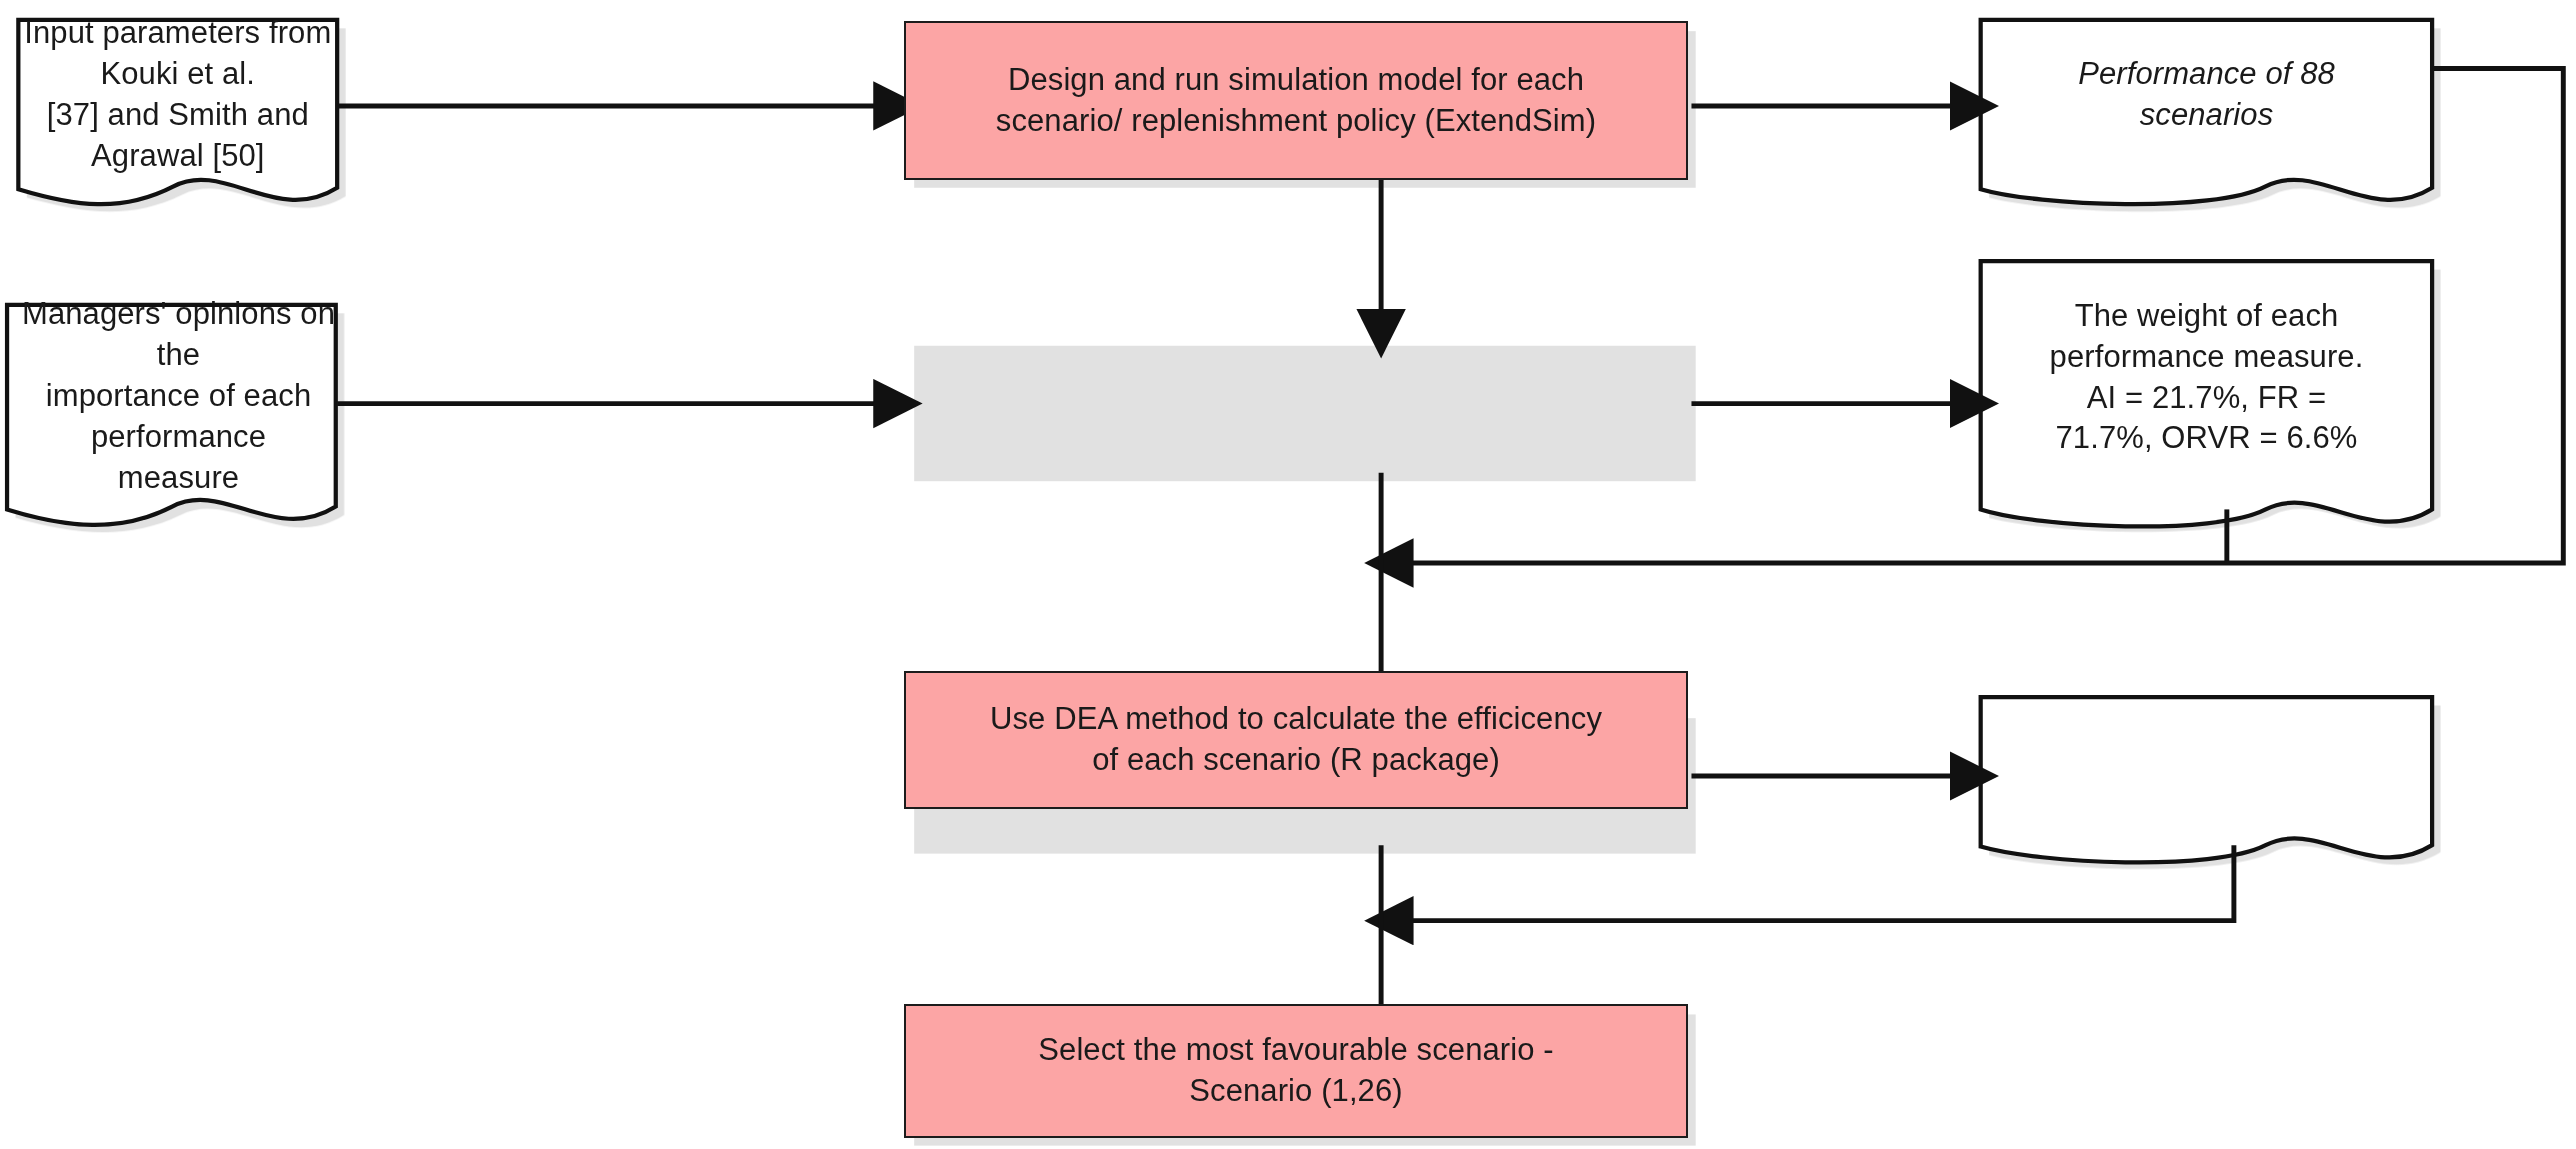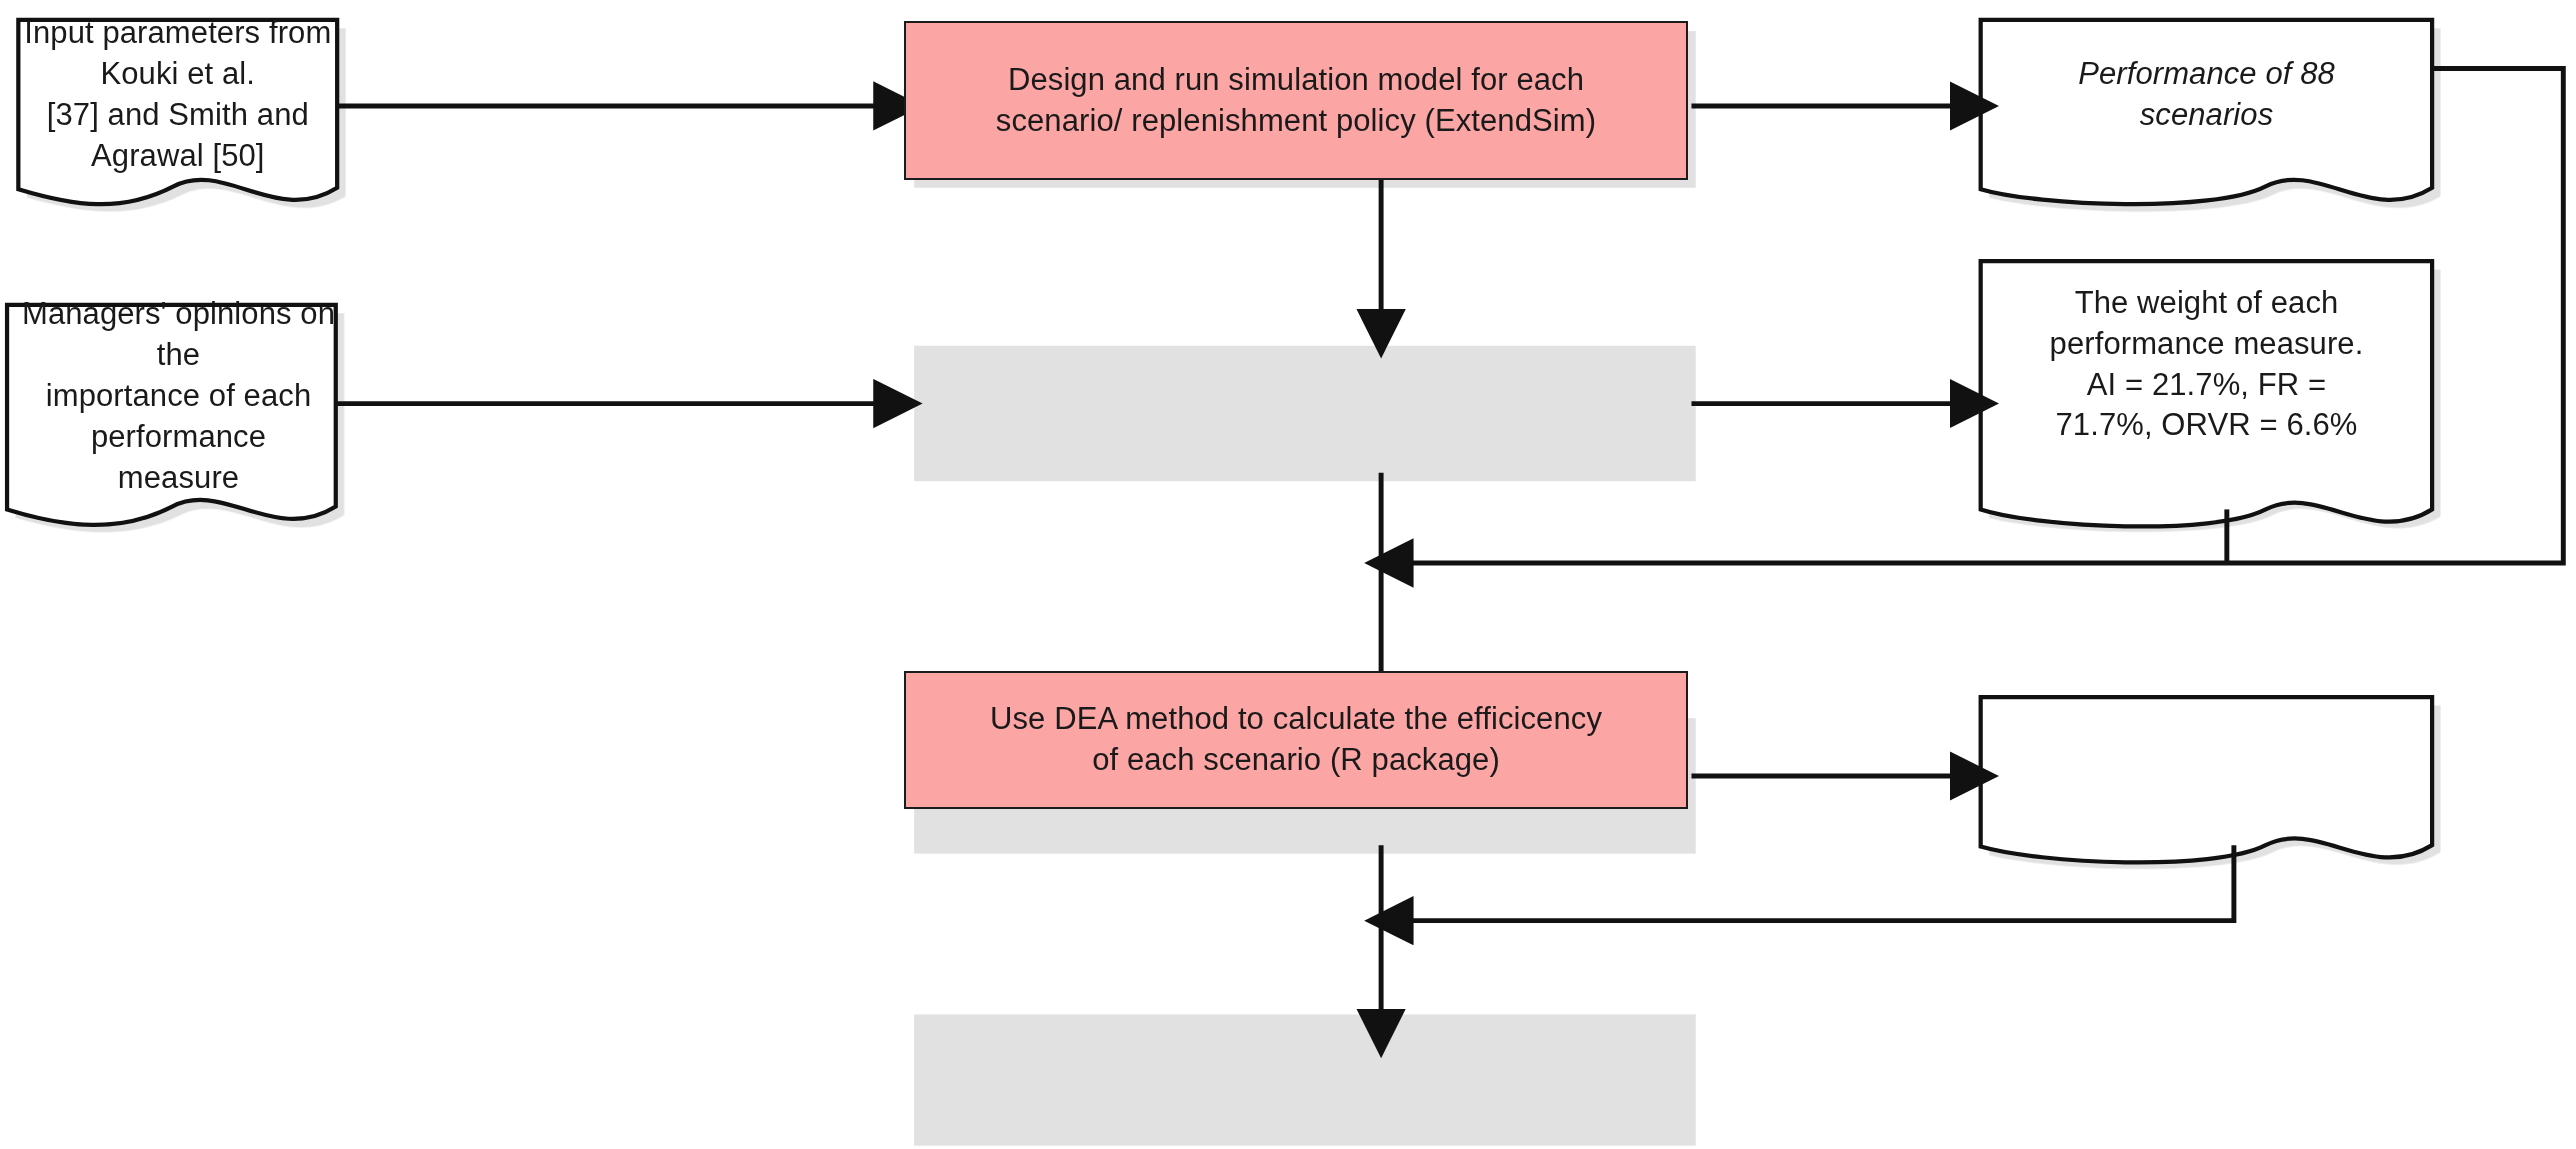--- a/index.html
+++ b/index.html
@@ -129,38 +129,42 @@
     <span class="label">Design and run simulation model for each
 scenario/ replenishment policy (ExtendSim)</span>
   </div>
 
 
   <div class="node process" style="left:904px; top:671px; width:784px; height:138px;">
     <span class="label">Use DEA method to calculate the efficicency
 of each scenario (R package)</span>
   </div>
 
+  <div class="node process" style="left:904px; top:1004px; width:784px; height:134px;">
+    <span class="label">Select the most favourable scenario -
+Scenario (1,26)</span>
+  </div>
 
   <div class="node docnode" style="left:18.3px; top:20px; width:319px; height:150px;">
     <span class="label doc-text">Input parameters from Kouki et al.
 [37] and Smith and Agrawal [50]</span>
   </div>
 
   <div class="node docnode" style="left:1981px; top:20px; width:451px; height:150px;font-style:italic;">
     <span class="label doc-text">Performance of 88
 scenarios</span>
   </div>
 
   <div class="node docnode" style="left:14px; top:305px; width:329px; height:183px;align-items:center;">
     <span class="label doc-text">Managers' opinions on the
 importance of each performance
 measure</span>
   </div>
 
-  <div class="node docnode" style="left:1981px; top:248px; width:451px; height:233px;">
+  <div class="node docnode" style="left:1981px; top:261px; width:451px; height:233px;">
     <span class="label doc-text">The weight of each
 performance measure.
 AI = 21.7%, FR =
 71.7%, ORVR = 6.6%</span>
   </div>
 
 
 </div>
 
 

